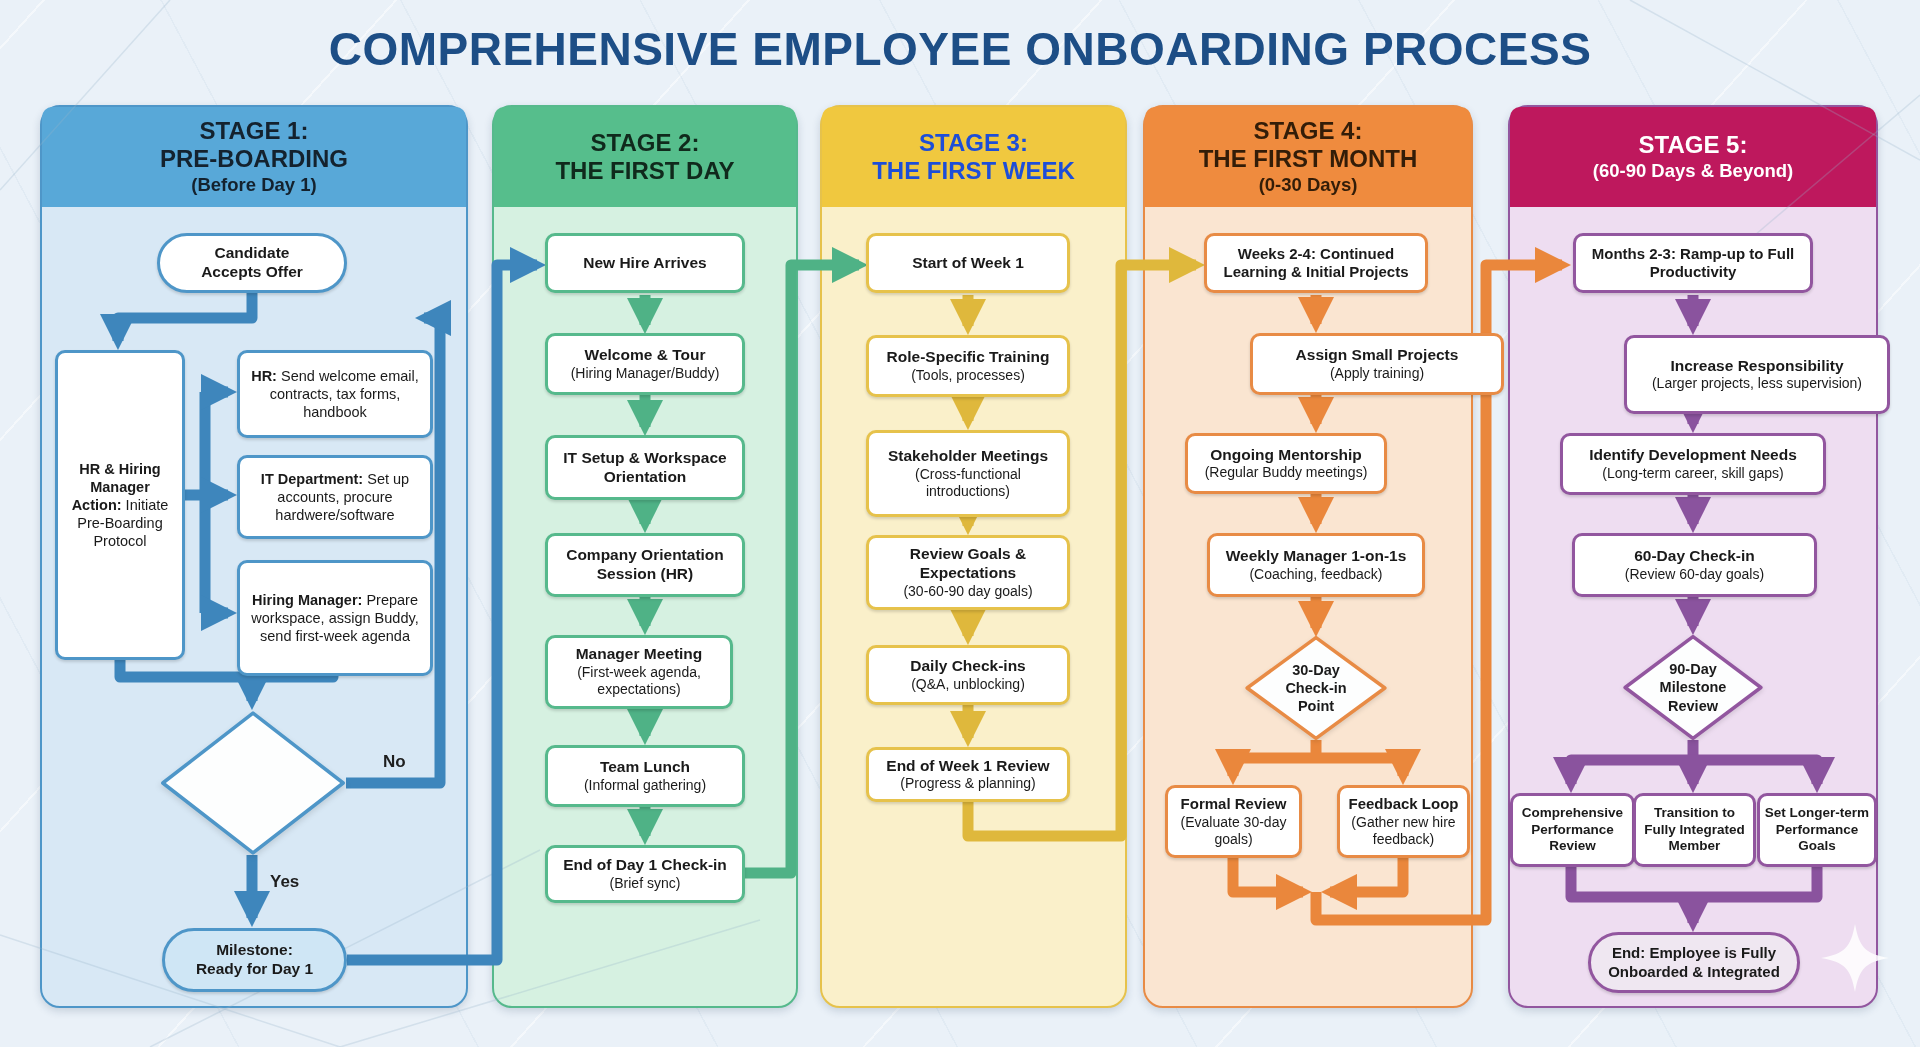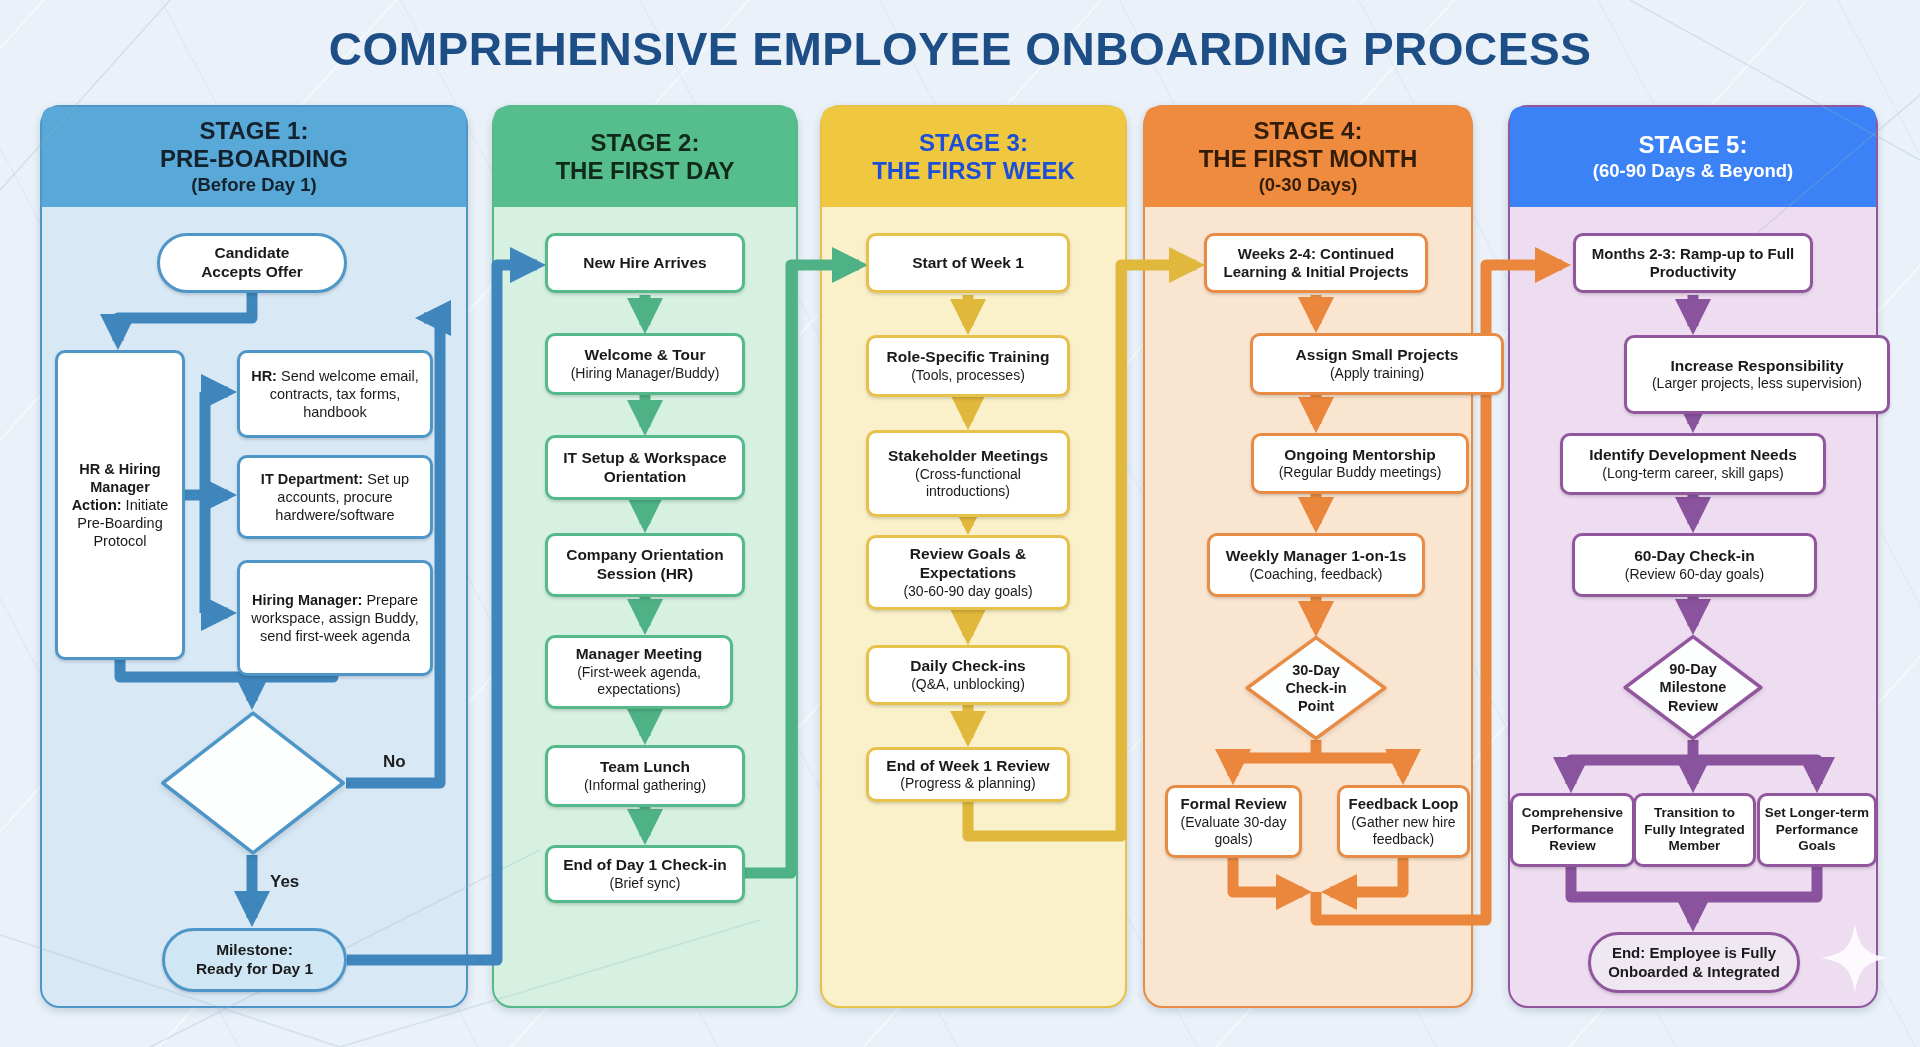--- a/index.html
+++ b/index.html
@@ -27,21 +27,21 @@
   .phead .h3{font-size:18.5px;font-weight:700;line-height:1.3}
   .s1.panel{background:#D8E8F5;border-color:#4E96C8}
   .s2.panel{background:#D6F1E1;border-color:#56B98C}
   .s3.panel{background:#FAF0CA;border-color:#E6C24B}
   .s4.panel{background:#FAE5D1;border-color:#E88B45}
   .s5.panel{background:#EEDDF1;border-color:#92569F}
   .s1 .phead{background:#58A8D8;color:#14222E}
   .s2 .phead{background:#56BE8C;color:#10291C}
   .s3 .phead{background:#F0C83F;color:#1d4ed8}
   .s4 .phead{background:#EF8B3E;color:#331D08}
-  .s5 .phead{background:#3b82f6;color:#FFFFFF}
+  .s5 .phead{background:#be185d;color:#FFFFFF}
   .wires{position:absolute;left:0;top:0;z-index:2;pointer-events:none}
   .node{
     position:absolute;z-index:3;background:#FFFFFF;border:3px solid;border-radius:10px;
     display:flex;flex-direction:column;justify-content:center;align-items:center;
     text-align:center;padding:4px 8px;box-sizing:border-box;
     box-shadow:0 2px 3px rgba(0,0,0,.15);
   }
   .node.tight{padding:2px 3px}
   .node .t{font-weight:700;font-size:15.5px;line-height:1.22}
   .node .t.sm{font-size:13.5px;line-height:1.25}
@@ -273,21 +273,21 @@
   <div class="s">(Progress &amp; planning)</div>
 </div>
 
 <div class="node s4 tight" style="left:1204px;top:233px;width:224px;height:60px">
   <div class="t" style="font-size:15px">Weeks 2-4: Continued Learning &amp; Initial Projects</div>
 </div>
 <div class="node s4" style="left:1250px;top:333px;width:254px;height:62px">
   <div class="t">Assign Small Projects</div>
   <div class="s">(Apply training)</div>
 </div>
-<div class="node s4" style="left:1251px;top:433px;width:218px;height:61px">
+<div class="node s4" style="left:1185px;top:433px;width:202px;height:61px">
   <div class="t">Ongoing Mentorship</div>
   <div class="s">(Regular Buddy meetings)</div>
 </div>
 <div class="node s4" style="left:1207px;top:533px;width:218px;height:64px">
   <div class="t">Weekly Manager 1-on-1s</div>
   <div class="s">(Coaching, feedback)</div>
 </div>
 <div class="diamond d4" style="left:1245px;top:636px;width:142px;height:104px">
   <svg class="dshape" viewBox="0 0 100 100" preserveAspectRatio="none">
       <polygon points="50,1.5 98.5,50 50,98.5 1.5,50"></polygon>

